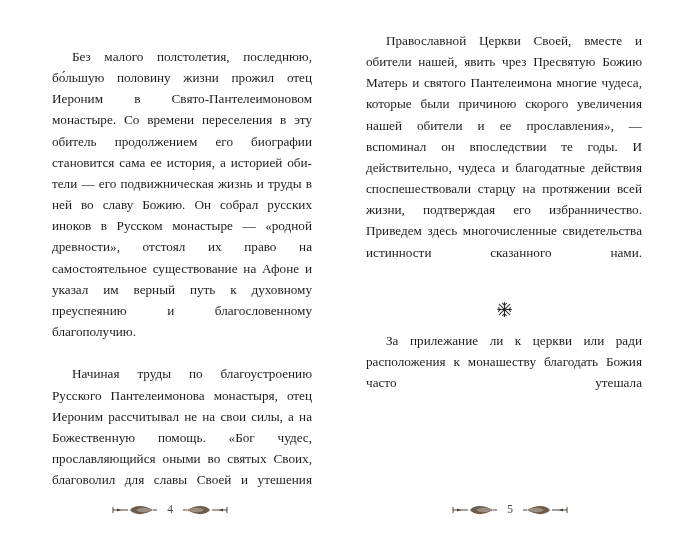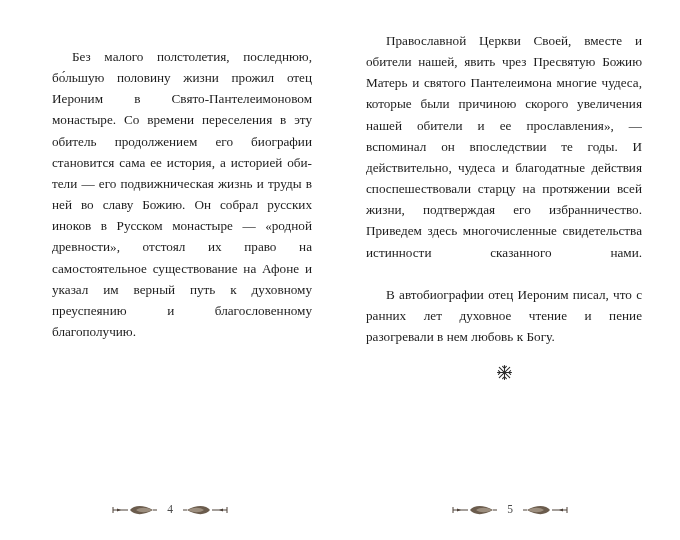--- a/index.html
+++ b/index.html
@@ -93,20 +93,21 @@
   .orn-wing svg { display: block; }
 </style>
 </head>
 <body>
 
 <div id="spread">
 
   <div class="page page-left">
     <div class="textblock">
       <p class="para cont">Без малого полстолетия, послед­нюю, бо́льшую половину жизни про­жил отец Иероним в Свято-Панте­леимоновом монастыре. Со времени переселения в эту обитель продол­жением его биографии становит­ся сама ее история, а историей оби­тели — его подвижническая жизнь и труды в ней во славу Божию. Он собрал русских иноков в Русском монастыре — «родной древности», отстоял их право на самостоятель­ное существование на Афоне и ука­зал им верный путь к духовному преуспеянию и благословенному благополучию.</p>
+      <p class="para cont">Начиная труды по благоустрое­нию Русского Пантелеимонова мо­настыря, отец Иероним рассчитывал не на свои силы, а на Божественную помощь. «Бог чудес, прославляю­щийся оными во святых Своих, бла­говолил для славы Своей и утешения</p>
     </div>
 
     <div class="footer">
       <span class="orn-wing">
         <svg width="46" height="12" viewBox="0 0 46 12">
           <path d="M1 6 L16 6" stroke="#4c4037" stroke-width="1"></path>
           <path d="M1 3 L1 9" stroke="#4c4037" stroke-width="1"></path>
           <path d="M5 4.5 L9 6 L5 7.5 Z" fill="#4c4037"></path>
           <path d="M18 6 C22 0.5, 32 0.5, 41 6 C32 11.5, 22 11.5, 18 6 Z" fill="#6b5c4d"></path>
           <path d="M24 6 C28 3, 35 3, 40 6 C35 9, 28 9, 24 6 Z" fill="#9c8e7e"></path>
@@ -123,37 +124,37 @@
           <path d="M22 6 C18 3, 11 3, 6 6 C11 9, 18 9, 22 6 Z" fill="#9c8e7e"></path>
           <path d="M5 6 L1 6" stroke="#4c4037" stroke-width="1"></path>
         </svg>
       </span>
     </div>
   </div>
 
   <div class="page page-right">
     <div class="textblock">
       <p class="para cont">Православной Церкви Своей, вместе и обители нашей, явить чрез Пресвя­тую Божию Матерь и святого Пан­телеимона многие чудеса, которые были причиною скорого увеличе­ния нашей обители и ее прославле­ния», — вспоминал он впоследствии те годы. И действительно, чудеса и благодатные действия споспеше­ствовали старцу на протяжении всей жизни, подтверждая его избранниче­ство. Приведем здесь многочислен­ные свидетельства истинности ска­занного нами.</p>
-      <p class="para">В автобиографии отец Иероним писал, что с ранних лет духовное чте­ние и пение разогревали в нем любовь к Богу.</p>
 
       <div class="ornament-divider">
         <svg width="17" height="17" viewBox="0 0 17 17">
           <g stroke="#2a2a2a" stroke-width="1.05" stroke-linecap="round" fill="none">
             <path d="M8.5 1.5 L8.5 15.5"></path>
             <path d="M1.5 8.5 L15.5 8.5"></path>
             <path d="M3.3 3.3 L13.7 13.7"></path>
             <path d="M13.7 3.3 L3.3 13.7"></path>
             <path d="M6.6 2.4 L8.5 4.3 L10.4 2.4"></path>
             <path d="M6.6 14.6 L8.5 12.7 L10.4 14.6"></path>
             <path d="M2.4 6.6 L4.3 8.5 L2.4 10.4"></path>
             <path d="M14.6 6.6 L12.7 8.5 L14.6 10.4"></path>
           </g>
         </svg>
       </div>
 
+      <p class="para cont">За прилежание ли к церкви или ради расположения к монашеству благодать Божия часто утешала</p>
     </div>
 
     <div class="footer">
       <span class="orn-wing">
         <svg width="46" height="12" viewBox="0 0 46 12">
           <path d="M1 6 L16 6" stroke="#4c4037" stroke-width="1"></path>
           <path d="M1 3 L1 9" stroke="#4c4037" stroke-width="1"></path>
           <path d="M5 4.5 L9 6 L5 7.5 Z" fill="#4c4037"></path>
           <path d="M18 6 C22 0.5, 32 0.5, 41 6 C32 11.5, 22 11.5, 18 6 Z" fill="#6b5c4d"></path>
           <path d="M24 6 C28 3, 35 3, 40 6 C35 9, 28 9, 24 6 Z" fill="#9c8e7e"></path>

